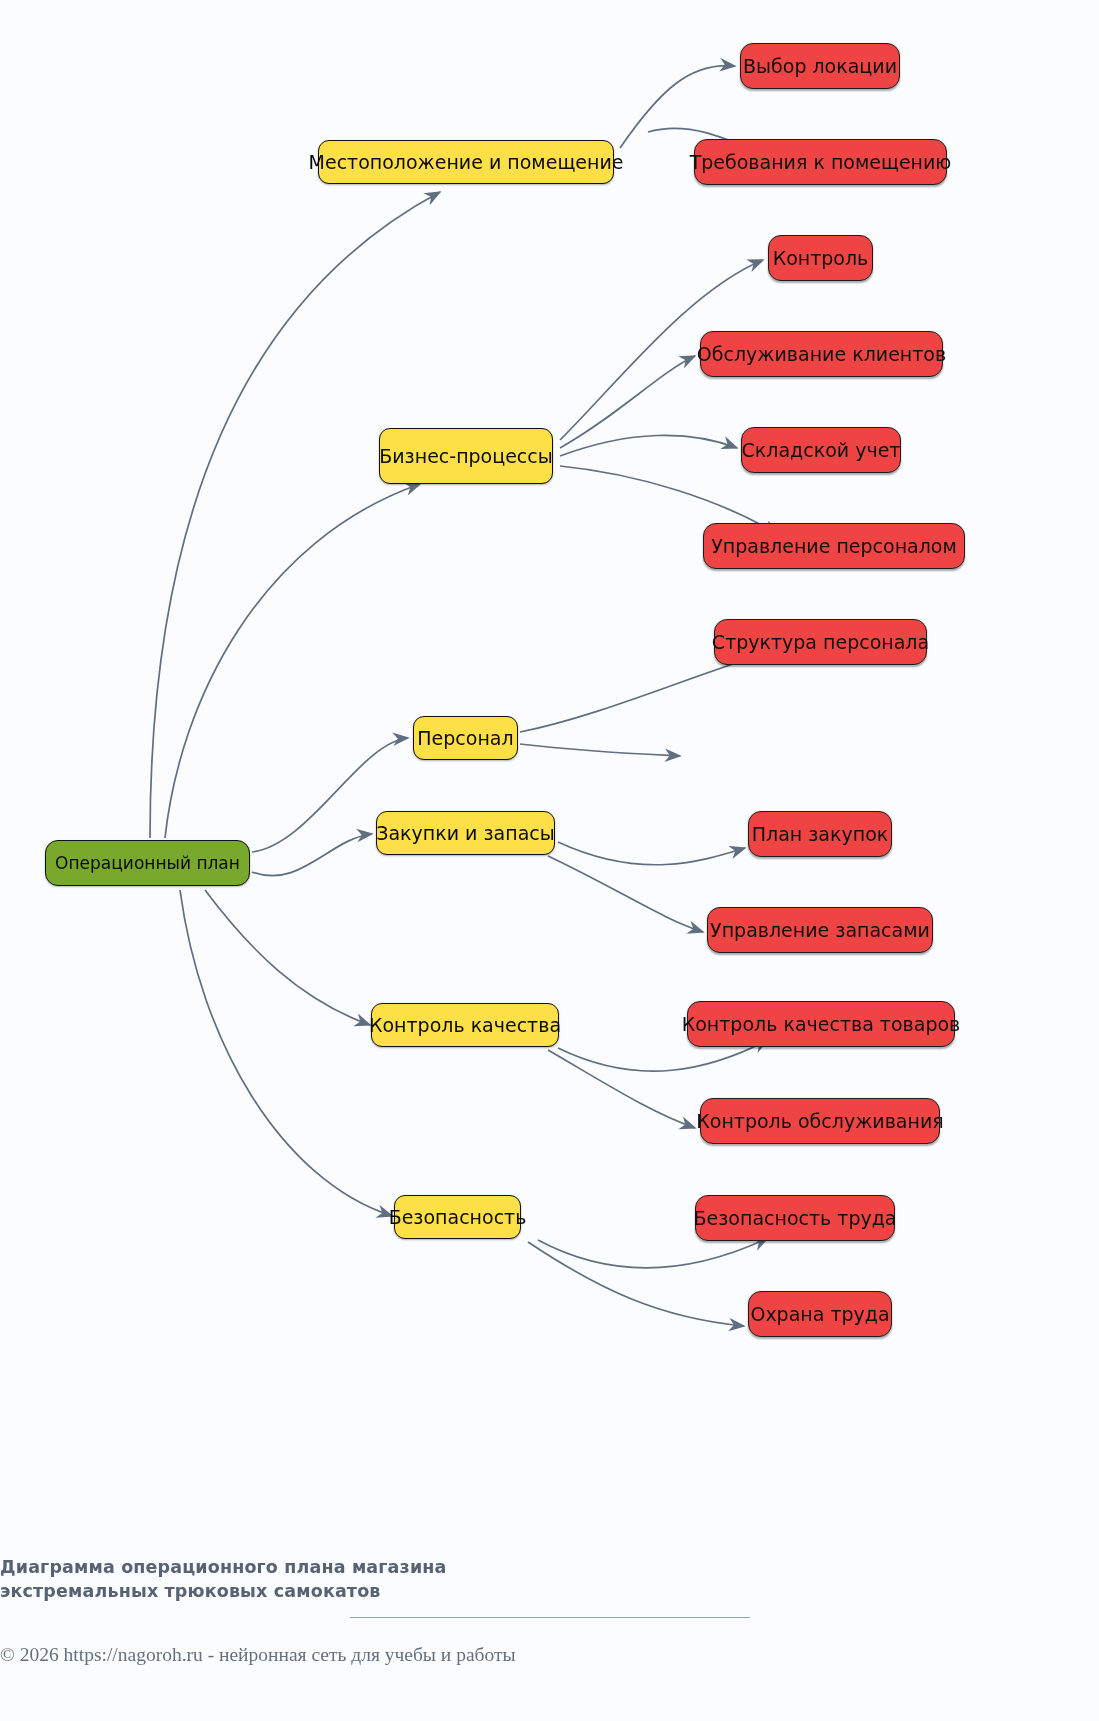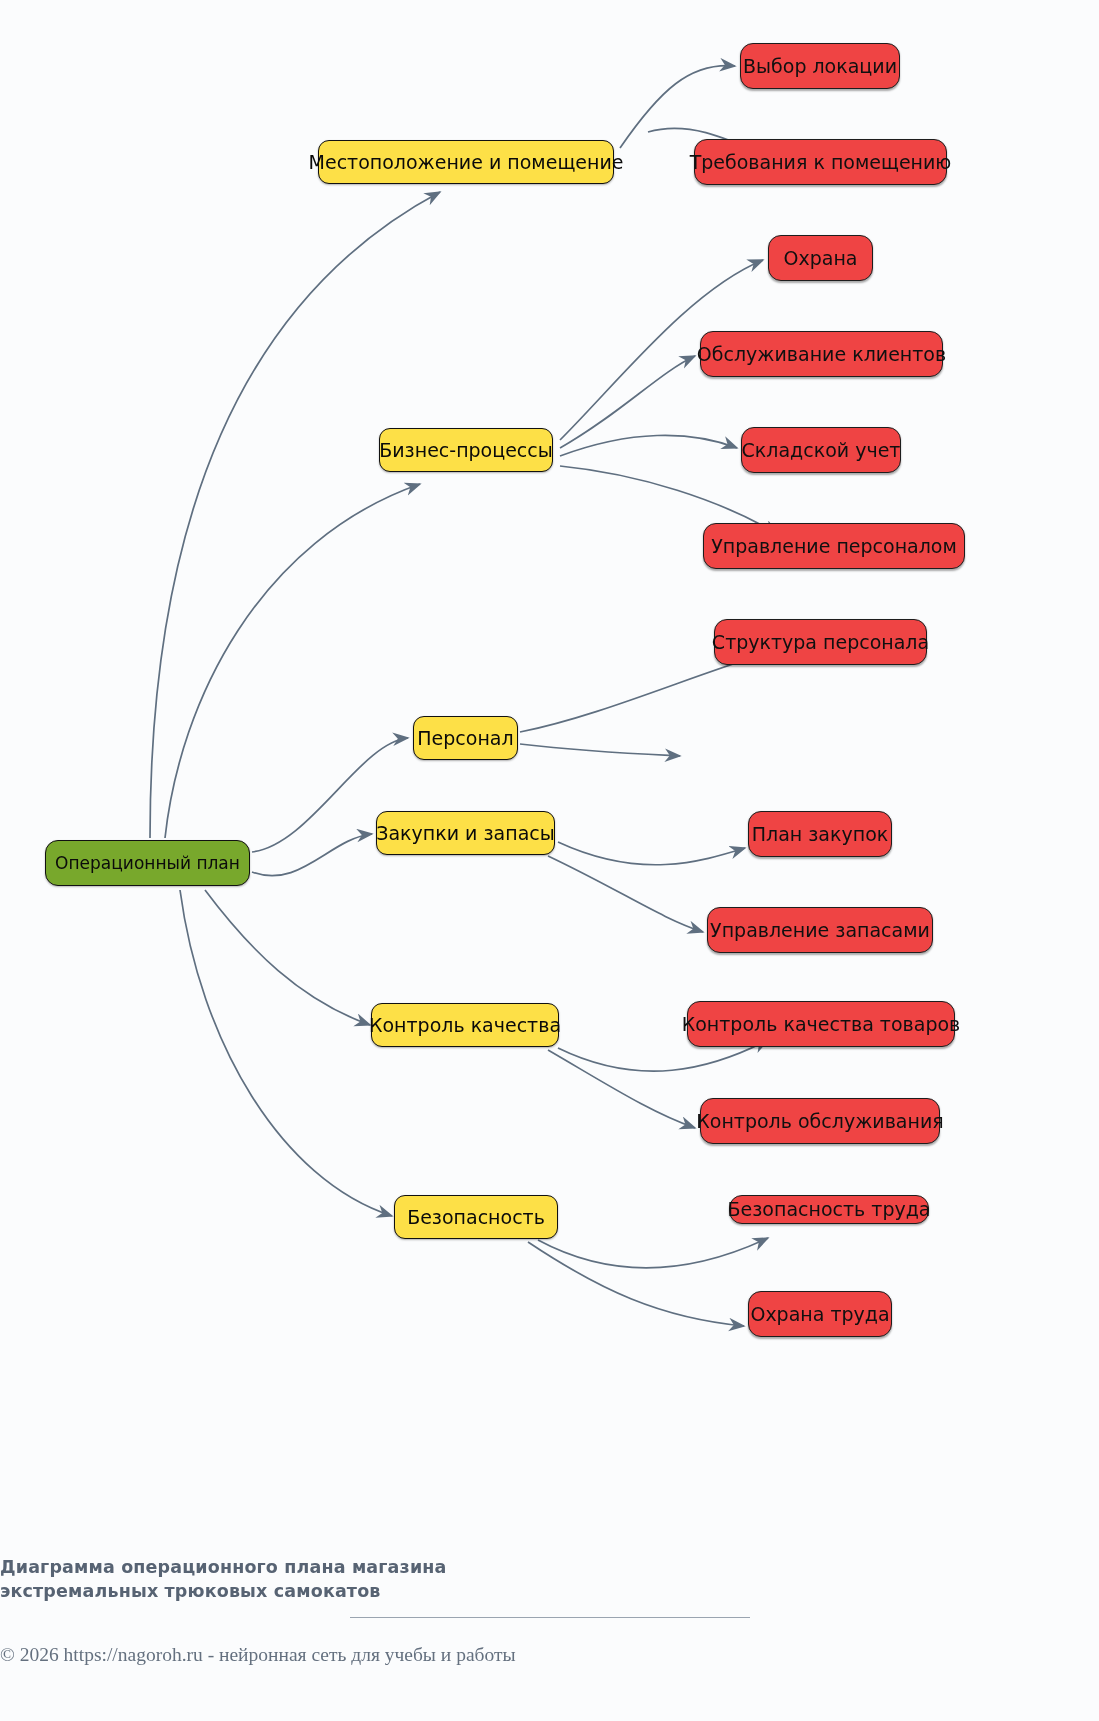--- a/index.html
+++ b/index.html
@@ -137,25 +137,25 @@
   <div class="node node-branch" style="left:318px; top:140px; width:296px; height:44px;">
     <span class="node-label">Местоположение и помещение</span>
   </div>
   <div class="node node-leaf" style="left:740px; top:43px; width:160px; height:46px;">
     <span class="node-label">Выбор локации</span>
   </div>
   <div class="node node-leaf" style="left:694px; top:139px; width:253px; height:46px;">
     <span class="node-label">Требования к помещению</span>
   </div>
 
-  <div class="node node-branch" style="left:379px; top:428px; width:174px; height:44px;">
+  <div class="node node-branch" style="left:379px; top:428px; width:174px; height:56px;">
     <span class="node-label">Бизнес-процессы</span>
   </div>
   <div class="node node-leaf" style="left:768px; top:235px; width:105px; height:46px;">
-    <span class="node-label">Охрана</span>
+    <span class="node-label">Контроль</span>
   </div>
   <div class="node node-leaf" style="left:700px; top:331px; width:243px; height:46px;">
     <span class="node-label">Обслуживание клиентов</span>
   </div>
   <div class="node node-leaf" style="left:741px; top:427px; width:160px; height:46px;">
     <span class="node-label">Складской учет</span>
   </div>
   <div class="node node-leaf" style="left:703px; top:523px; width:262px; height:46px;">
     <span class="node-label">Управление персоналом</span>
   </div>
@@ -180,24 +180,24 @@
   <div class="node node-branch" style="left:371px; top:1003px; width:188px; height:44px;">
     <span class="node-label">Контроль качества</span>
   </div>
   <div class="node node-leaf" style="left:687px; top:1001px; width:268px; height:46px;">
     <span class="node-label">Контроль качества товаров</span>
   </div>
   <div class="node node-leaf" style="left:700px; top:1098px; width:240px; height:46px;">
     <span class="node-label">Контроль обслуживания</span>
   </div>
 
-  <div class="node node-branch" style="left:394px; top:1195px; width:164px; height:44px;">
+  <div class="node node-branch" style="left:394px; top:1195px; width:127px; height:44px;">
     <span class="node-label">Безопасность</span>
   </div>
-  <div class="node node-leaf" style="left:729px; top:1195px; width:200px; height:29px;">
+  <div class="node node-leaf" style="left:695px; top:1195px; width:200px; height:46px;">
     <span class="node-label">Безопасность труда</span>
   </div>
   <div class="node node-leaf" style="left:748px; top:1291px; width:144px; height:46px;">
     <span class="node-label">Охрана труда</span>
   </div>
 
   <div id="footer">
     <div id="footer-title">
       <div>Диаграмма операционного плана магазина</div>
       <div>экстремальных трюковых самокатов</div>

